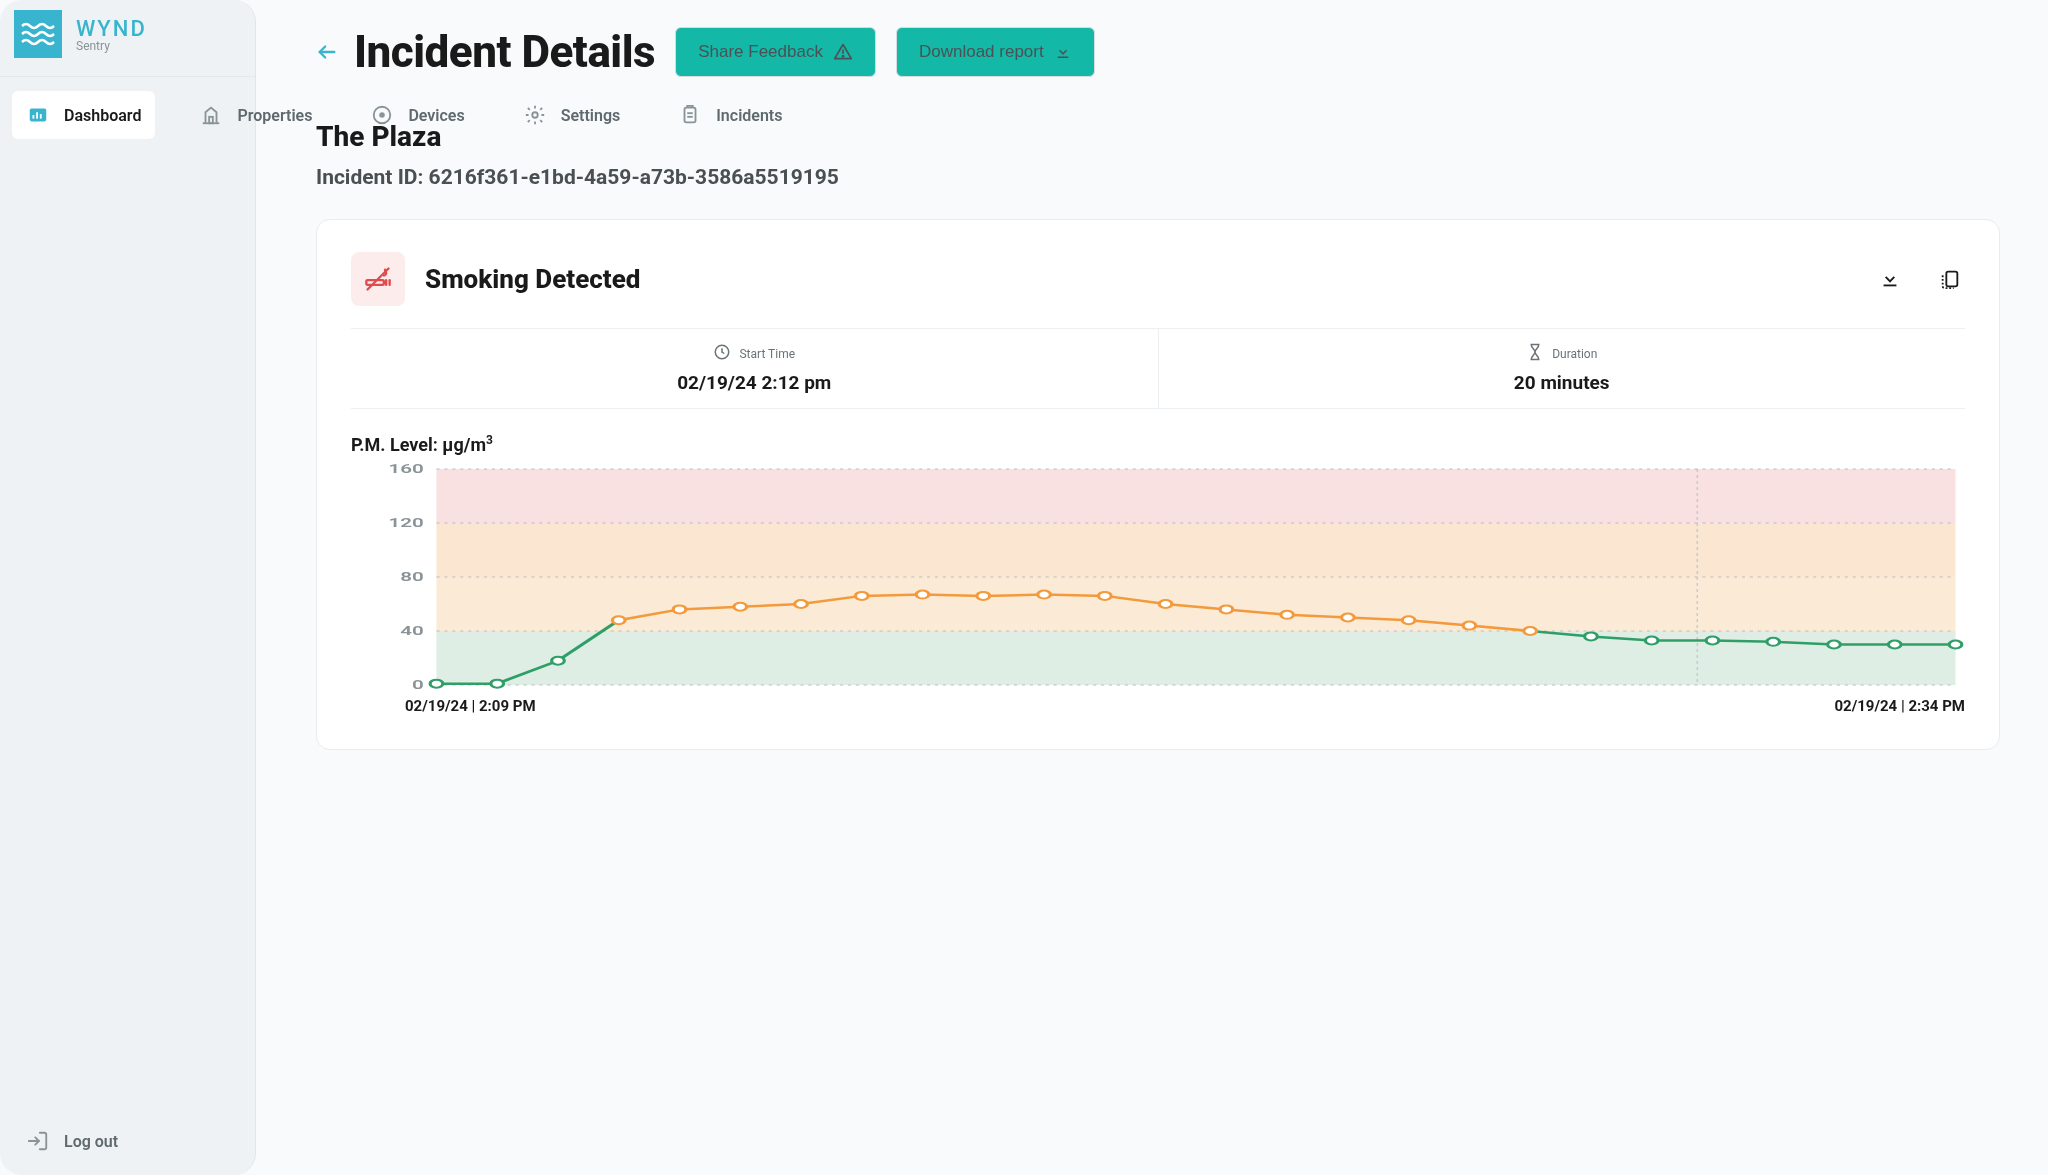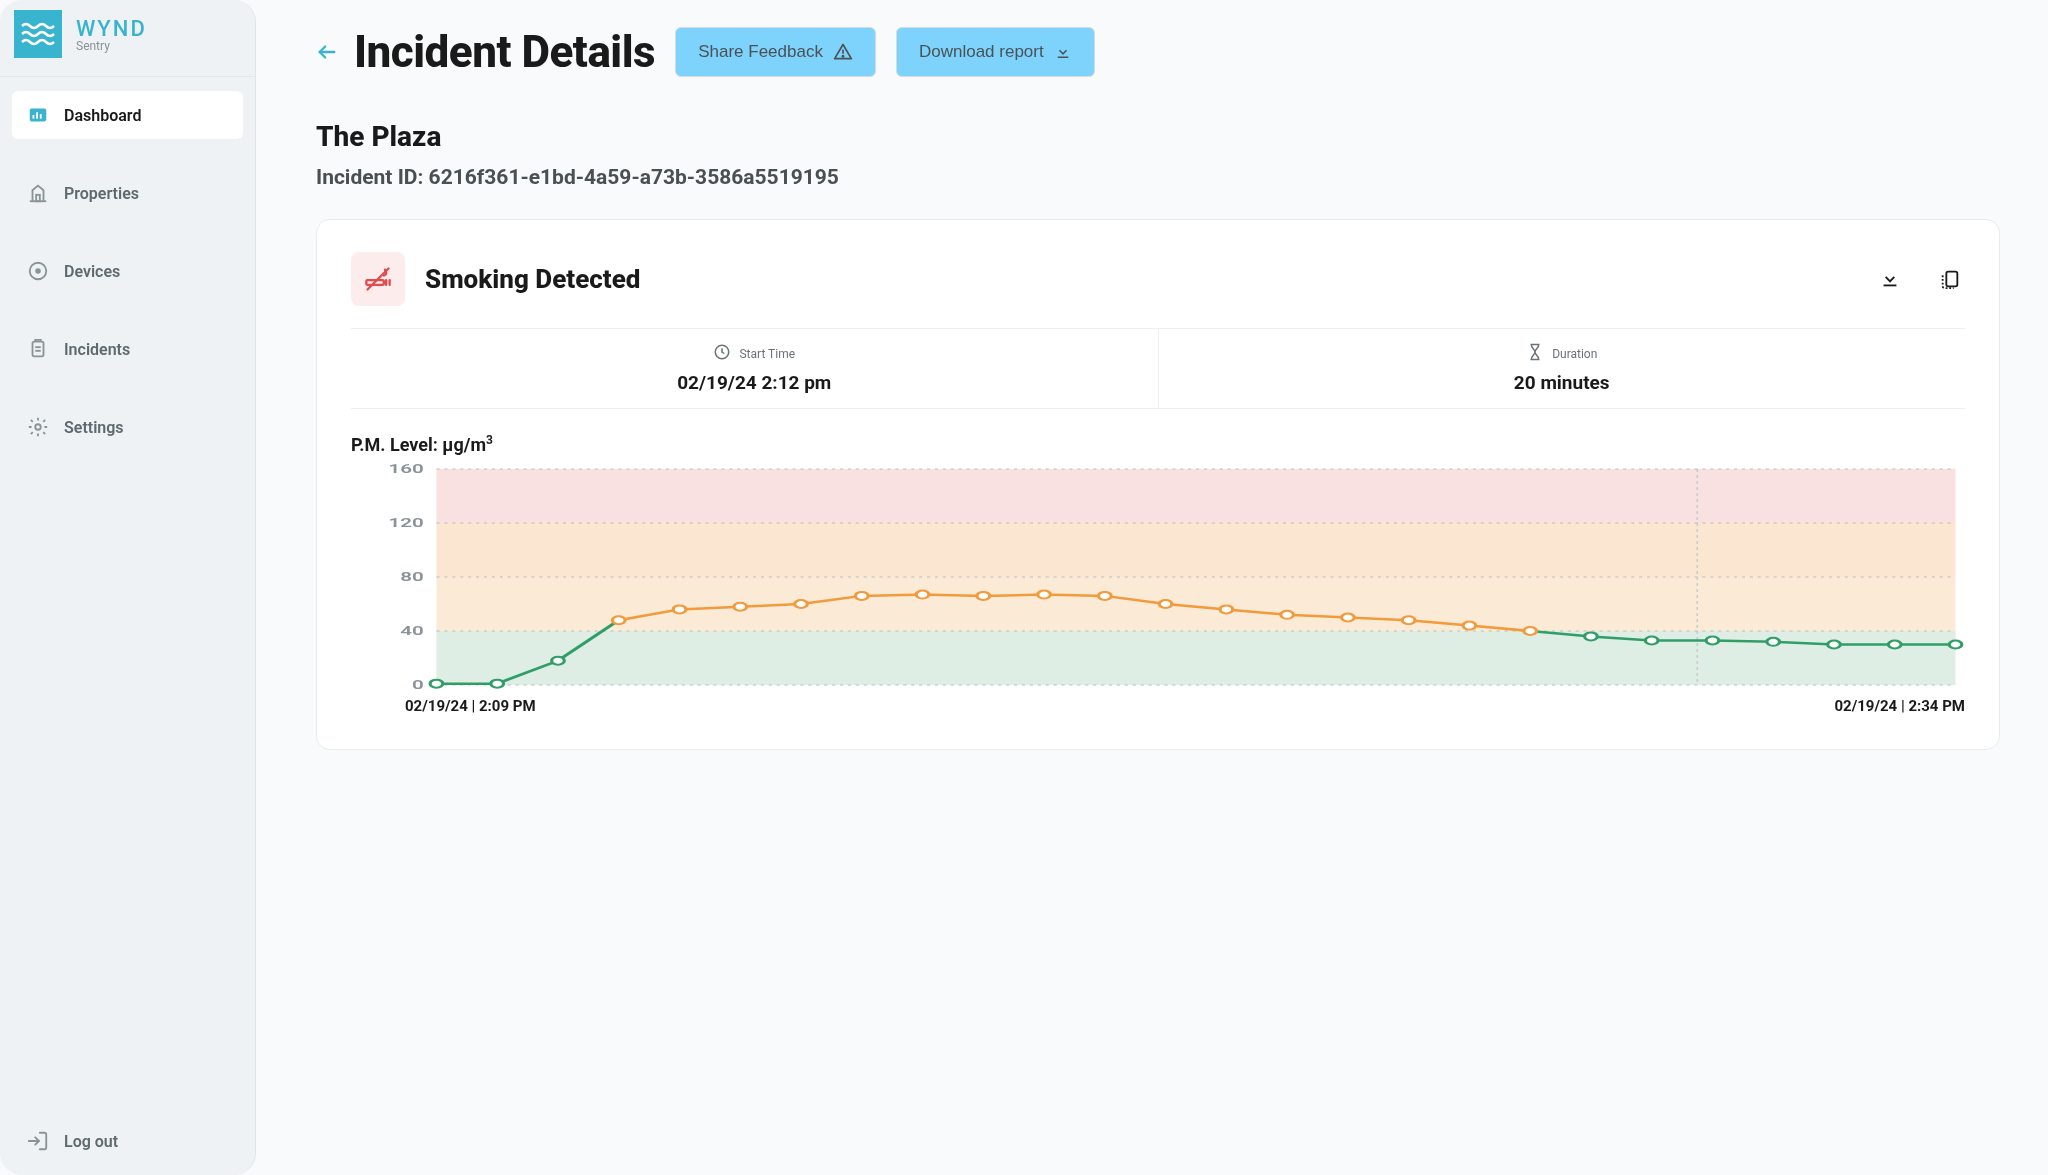--- a/index.html
+++ b/index.html
@@ -41,21 +41,21 @@
       font-weight: 500;
       letter-spacing: 2px;
       color: #39b4cf;
     }
     .logo-text-sub {
       font-size: 12px;
       color: #8a9397;
       margin-top: -2px;
     }
     .nav { padding: 14px 12px 0 12px; flex: 1; display: flex; flex-direction: column; }
-    .nav-list { display: flex; flex-direction: column; gap: 30px; }
+    .nav-list { display: flex; gap: 30px; }
     .nav-item {
       display: flex;
       align-items: center;
       gap: 14px;
       padding: 12px 14px;
       border-radius: 6px;
       font-size: 16px;
       font-weight: 600;
       color: #5f6a6f;
       cursor: pointer;
@@ -101,21 +101,21 @@
     .page-title {
       font-size: 44px;
       font-weight: 800;
       letter-spacing: -0.5px;
     }
     .btn {
       display: inline-flex;
       align-items: center;
       gap: 10px;
       border: 1px solid #d6dbde;
-      background: #7dd3fc;
+      background: #14b8a6;
       color: #4a5256;
       padding: 14px 22px;
       border-radius: 6px;
       font-size: 17px;
       font-weight: 500;
       cursor: pointer;
     }
     .meta-block { margin-top: 42px; }
     .property-name { font-size: 28px; font-weight: 800; }
     .room-name { font-size: 19px; font-weight: 700; margin-top: 10px;}
@@ -213,36 +213,36 @@
             <svg width="22" height="22" viewBox="0 0 24 24" fill="none" stroke="#8a9397" stroke-width="2">
               <circle cx="12" cy="12" r="9"></circle>
               <circle cx="12" cy="12" r="3" fill="#8a9397" stroke="none"></circle>
             </svg>
           </span>
           <span>Devices</span>
         </div>
         <div class="nav-item">
           <span class="nav-icon">
             <svg width="22" height="22" viewBox="0 0 24 24" fill="none" stroke="#8a9397" stroke-width="2">
+              <circle cx="12" cy="12" r="3"></circle>
+              <path d="M12 2v3M12 19v3M4.2 4.2l2.1 2.1M17.7 17.7l2.1 2.1M2 12h3M19 12h3M4.2 19.8l2.1-2.1M17.7 6.3l2.1-2.1"></path>
+            </svg>
+          </span>
+          <span>Settings</span>
+        </div>
+        <div class="nav-item">
+          <span class="nav-icon">
+            <svg width="22" height="22" viewBox="0 0 24 24" fill="none" stroke="#8a9397" stroke-width="2">
               <rect x="6" y="4" width="12" height="16" rx="2"></rect>
               <path d="M9 4V2h6v2"></path>
               <line x1="9" y1="10" x2="15" y2="10"></line>
               <line x1="9" y1="14" x2="15" y2="14"></line>
             </svg>
           </span>
           <span>Incidents</span>
-        </div>
-        <div class="nav-item">
-          <span class="nav-icon">
-            <svg width="22" height="22" viewBox="0 0 24 24" fill="none" stroke="#8a9397" stroke-width="2">
-              <circle cx="12" cy="12" r="3"></circle>
-              <path d="M12 2v3M12 19v3M4.2 4.2l2.1 2.1M17.7 17.7l2.1 2.1M2 12h3M19 12h3M4.2 19.8l2.1-2.1M17.7 6.3l2.1-2.1"></path>
-            </svg>
-          </span>
-          <span>Settings</span>
         </div>
       </div>
     <div class="nav-spacer"></div>
   </nav>
 
   <div class="logout-row">
     <span class="nav-icon">
       <svg width="22" height="22" viewBox="0 0 24 24" fill="none" stroke="#8a9397" stroke-width="2" stroke-linecap="round" stroke-linejoin="round">
         <path d="M14 3h5a2 2 0 0 1 2 2v14a2 2 0 0 1-2 2h-5"></path>
         <polyline points="9 16 13 12 9 8"></polyline>

